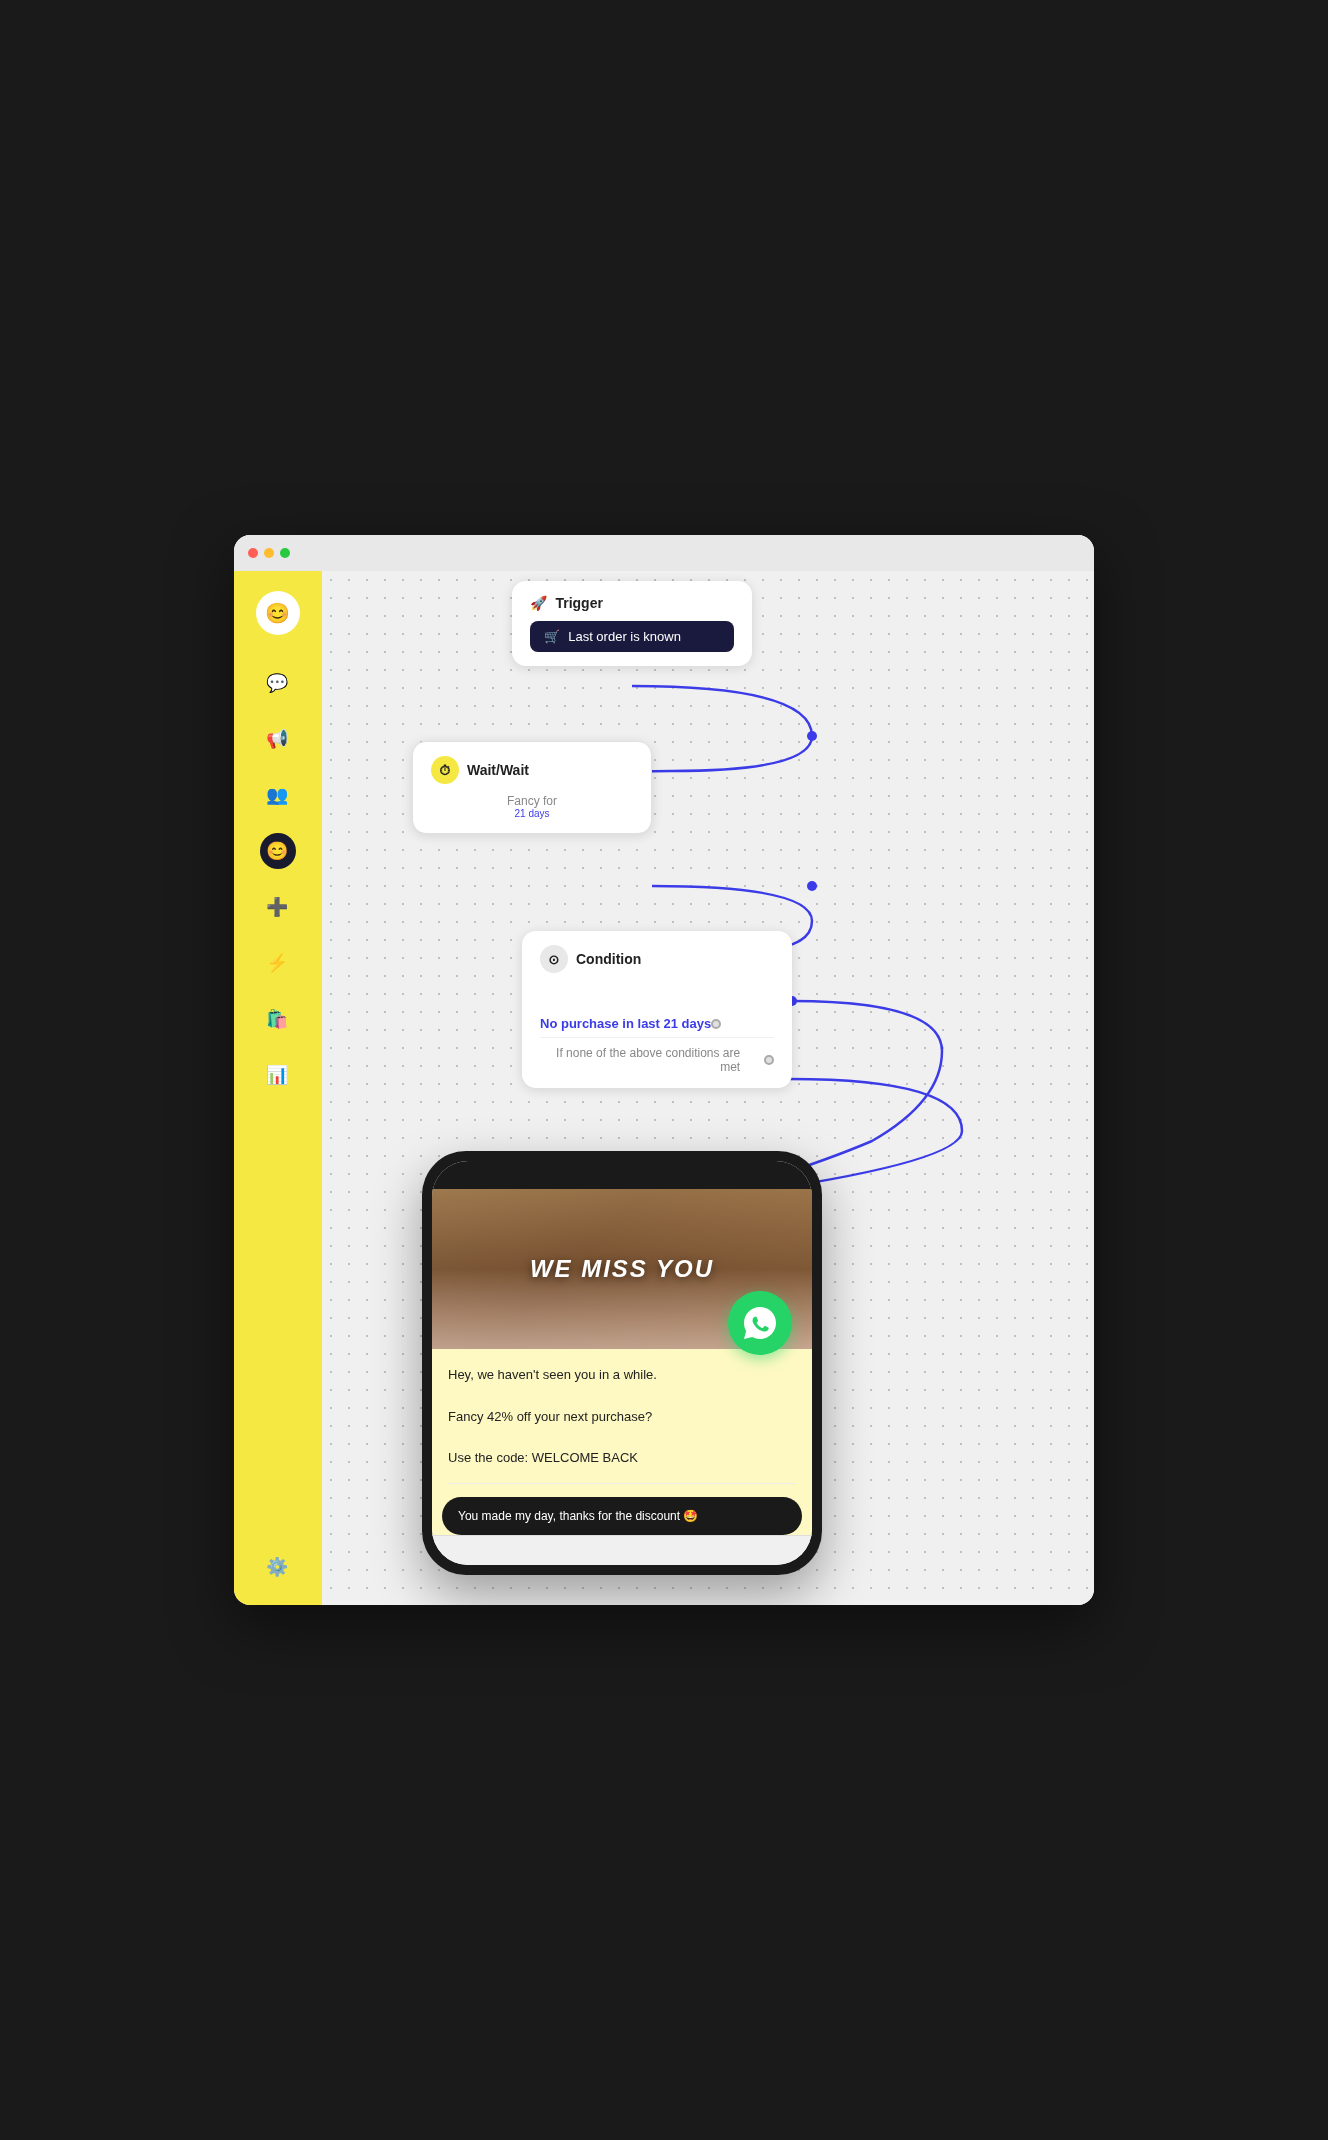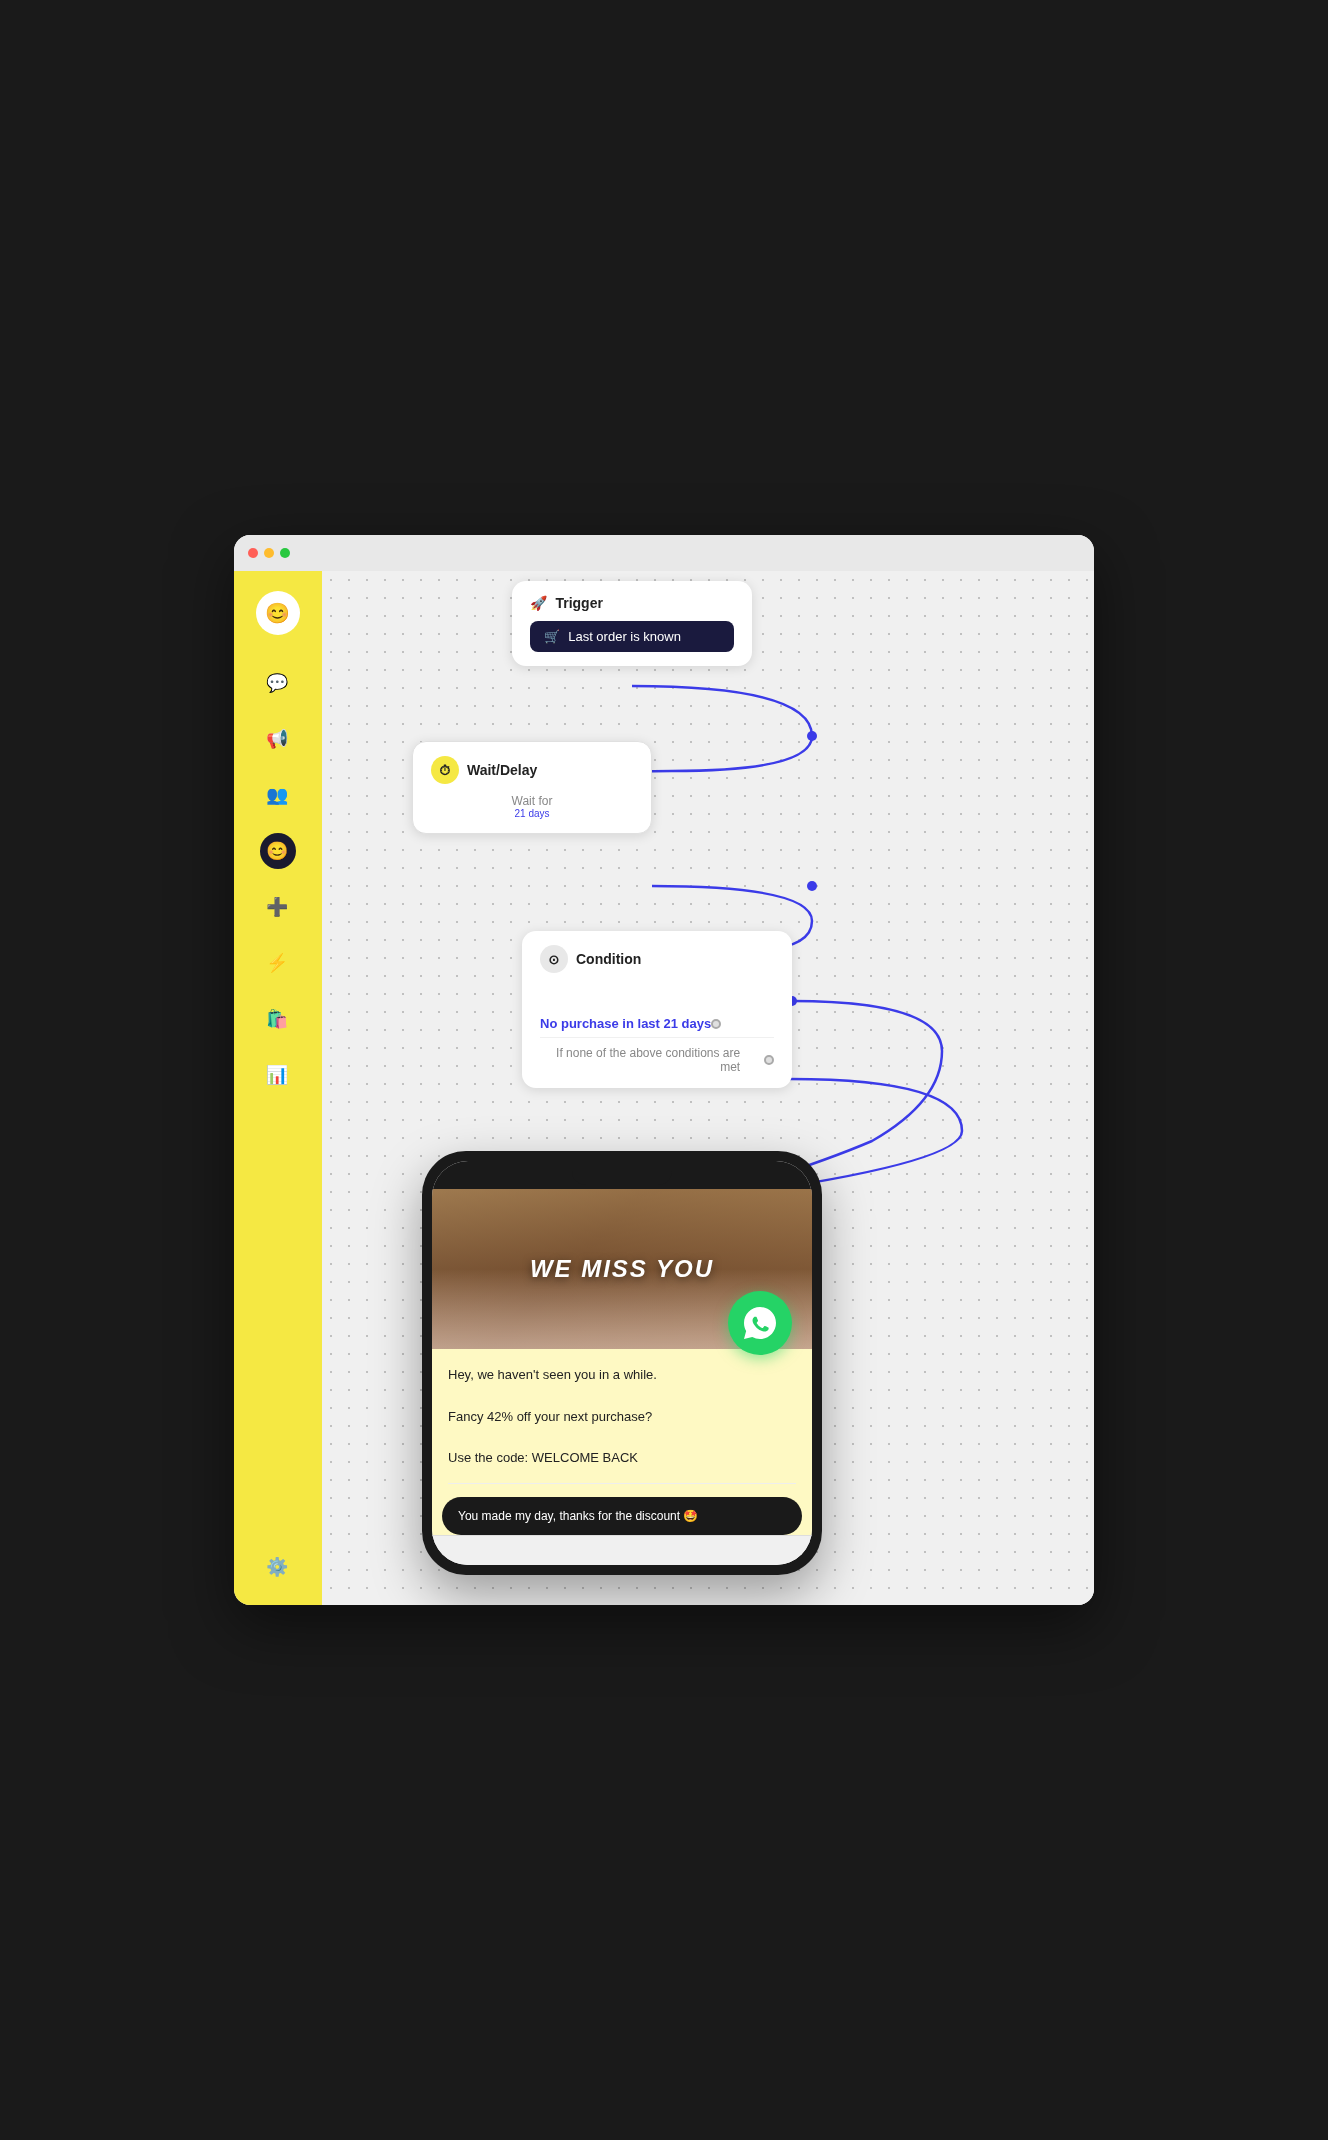--- a/index.html
+++ b/index.html
@@ -372,23 +372,23 @@
         </div>
         <div class="node-trigger-btn">
           <span>🛒</span>
           <span>Last order is known</span>
         </div>
       </div>
 
       <div class="node-wait">
         <div class="node-header">
           <div class="wait-icon-circle">⏱</div>
-          <span>Wait/Delay</span>
-        </div>
-        <div class="wait-for-label">Wait for</div>
+          <span>Wait/Wait</span>
+        </div>
+        <div class="wait-for-label">Fancy for</div>
         <div class="wait-days">21 days</div>
       </div>
 
       <div class="node-condition">
         <div class="node-header">
           <div class="condition-icon">⊙</div>
           <span>Condition</span>
         </div>
         <div class="condition-branch">
           <span>No purchase in last 21 days</span>

